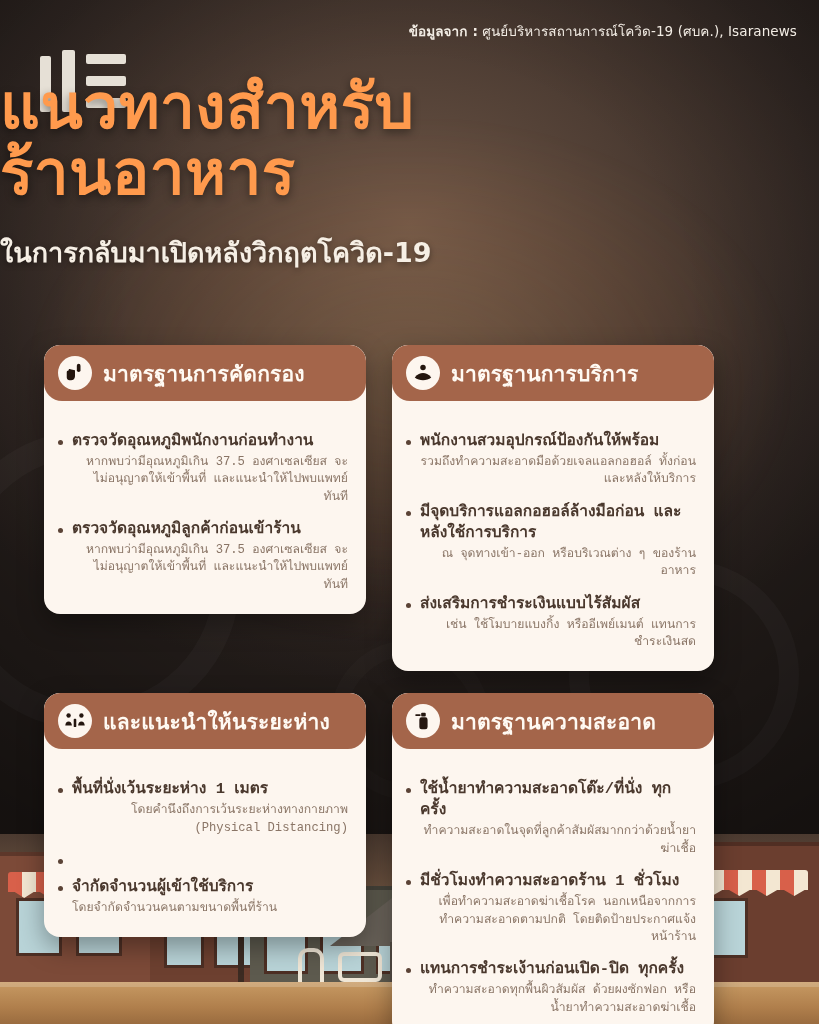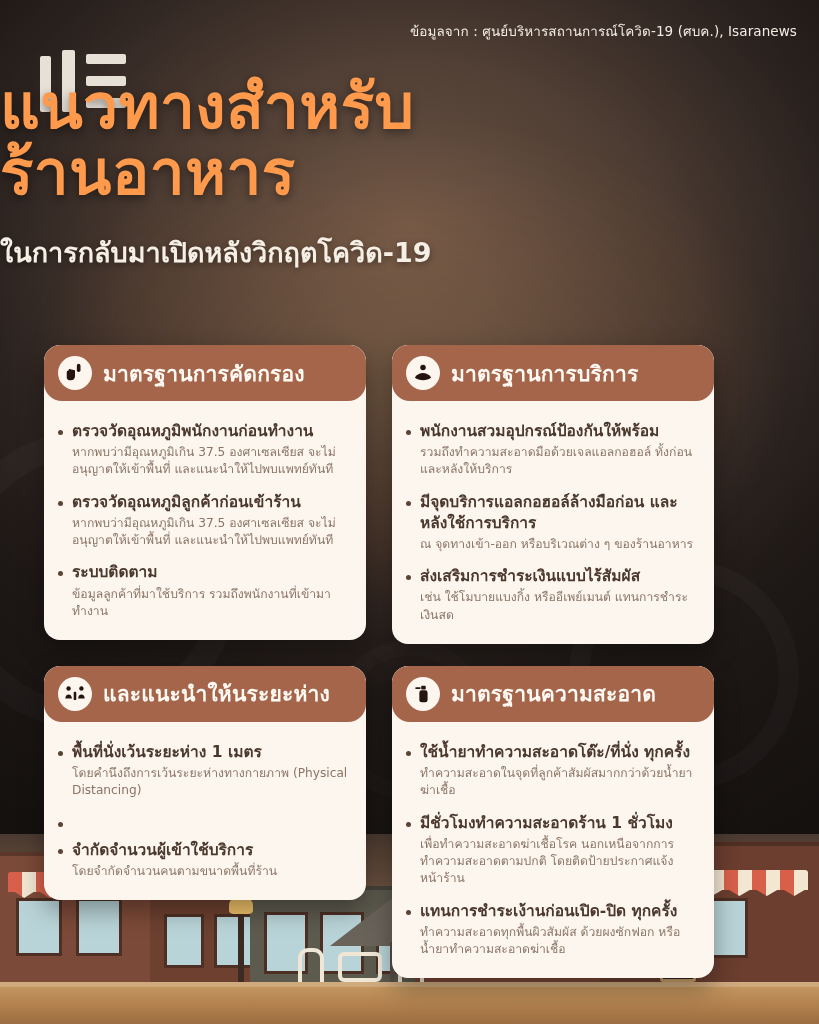--- a/index.html
+++ b/index.html
@@ -88,21 +88,21 @@
   .table-sm { position:absolute; bottom: 42px; width: 44px; height: 30px; border: 4px solid #efe6d6; border-radius: 6px; }
   .lamp { position:absolute; bottom: 42px; width: 6px; height: 70px; background:#3c2b22; }
   .lamp:after { content:""; position:absolute; left:-9px; top:-16px; width:24px; height:18px; background:#f0c36a; border-radius: 50% 50% 20% 20%; }
   .board { position:absolute; bottom: 42px; width: 36px; height: 46px; background:#2f2722; border:3px solid #caa06a; border-radius:3px; }
 
   
   .source-line {
     position: absolute; top: 20px; right: 22px;
     color: #f2ece4; font-size: 13.5px; letter-spacing: .1px;
   }
-  .source-line b { font-weight: 400; }
+  .source-line b { font-weight: 700; }
 
   .logo {
     position: absolute; left: 36px; top: 50px;
     width: 96px; height: 62px;
   }
   .logo-bar { position:absolute; background:#e6e0d6; border-radius:2px; }
   .lb1 { left: 4px; top: 6px; width: 11px; height: 56px; }
   .lb2 { left: 26px; top: 0px; width: 13px; height: 62px; }
   .lb3 { left: 50px; top: 4px; width: 40px; height: 10px; }
   .lb4 { left: 50px; top: 26px; width: 40px; height: 10px; }
@@ -145,32 +145,32 @@
   .card-head .ico {
     width: 34px; height: 34px; border-radius: 50%;
     background: #fdf6ef;
     display: flex; align-items: center; justify-content: center;
     flex: 0 0 34px;
   }
   .card-head .ico svg { display:block; }
   .card-title {
     color: #fffaf3; font-size: 21px; font-weight: 700; letter-spacing: .2px;
   }
-  .card-body { padding: 20px 18px 18px 14px; }
+  .card-body { padding: 30px 18px 18px 14px; font-family: Liberation Mono, monospace; }
   .item { display: flex; gap: 9px; margin-bottom: 13px; }
   .item:last-child { margin-bottom: 2px; }
   .bullet {
     flex: 0 0 auto; margin-top: 9px;
     width: 5px; height: 5px; border-radius: 50%; background: #5b4336;
   }
   .item-main {
     font-size: 15.5px; font-weight: 700; color: #4a382d; line-height: 1.36;
   }
   .item-sub {
-    font-size: 12.2px; color: #8a7566; line-height: 1.42; margin-top: 2px;
+    font-size: 12.2px; color: #8a7566; line-height: 1.42; margin-top: 2px; text-align: right;
   }
 </style>
 </head>
 <body>
 
 <div class="bg-base"></div>
 <div class="bg-circle c1"></div>
 <div class="bg-circle c2"></div>
 <div class="bg-circle c3"></div>
 <div class="bg-glow"></div>
@@ -253,27 +253,20 @@
         <div>
           <div class="item-main">ตรวจวัดอุณหภูมิพนักงานก่อนทำงาน</div>
           <div class="item-sub">หากพบว่ามีอุณหภูมิเกิน 37.5 องศาเซลเซียส จะไม่อนุญาตให้เข้าพื้นที่ และแนะนำให้ไปพบแพทย์ทันที</div>
         </div>
       </div>
       <div class="item">
         <span class="bullet"></span>
         <div>
           <div class="item-main">ตรวจวัดอุณหภูมิลูกค้าก่อนเข้าร้าน</div>
           <div class="item-sub">หากพบว่ามีอุณหภูมิเกิน 37.5 องศาเซลเซียส จะไม่อนุญาตให้เข้าพื้นที่ และแนะนำให้ไปพบแพทย์ทันที</div>
-        </div>
-      </div>
-      <div class="item">
-        <span class="bullet"></span>
-        <div>
-          <div class="item-main">ระบบติดตาม</div>
-          <div class="item-sub">ข้อมูลลูกค้าที่มาใช้บริการ รวมถึงพนักงานที่เข้ามาทำงาน</div>
         </div>
       </div>
     </div>
   </div>
 
   <div class="card">
     <div class="card-head">
       <span class="ico">
         <svg width="22" height="22" viewBox="0 0 24 24" fill="#24160f">
           <circle cx="12" cy="6" r="3"></circle>

